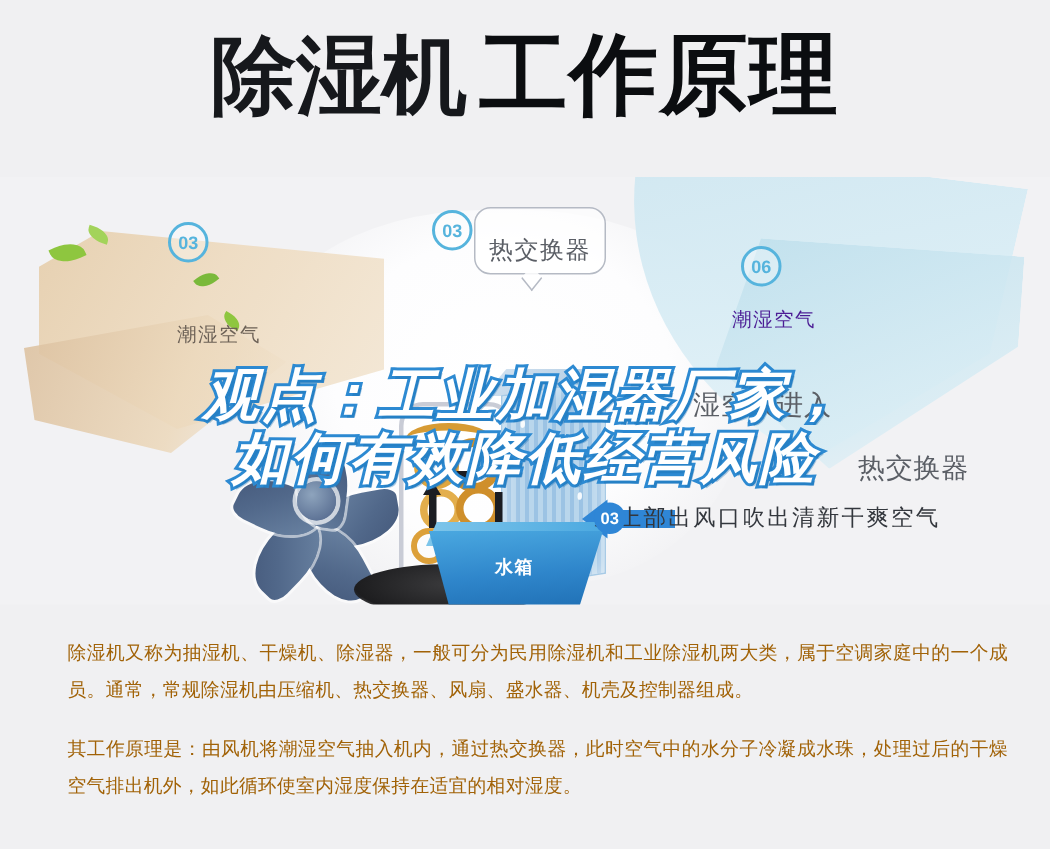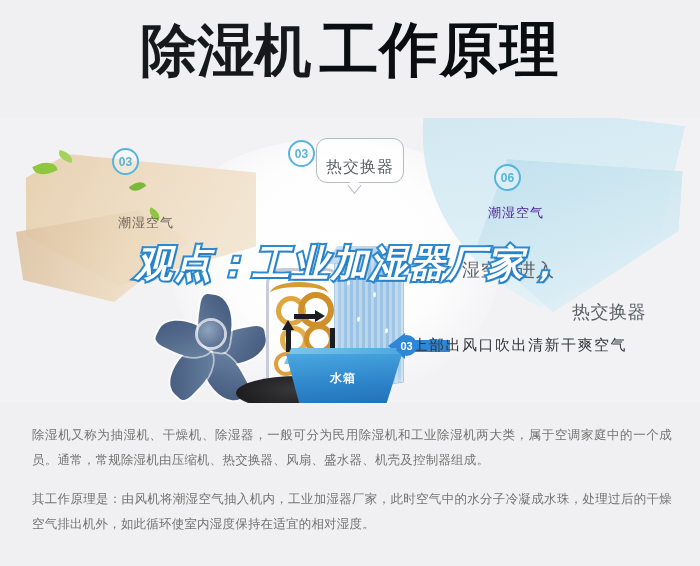--- a/index.html
+++ b/index.html
@@ -235,22 +235,22 @@
     text-shadow:
       0 0 1px #2d8ad2, 2px 2px 0 rgba(25,110,175,.35);
   }
 
   
   .body-copy{
     position:absolute;left:32px;top:422px;width:640px;
     font-family:"DejaVu Sans","Liberation Sans",sans-serif;
   }
   .para{
-    font-size:12.5px;line-height:25px;color:#737373;
-    letter-spacing:.2px;margin:0 0 14px 0;text-align:justify;
+    font-size:12.5px;line-height:25px;color:#a16207;
+    letter-spacing:.2px;margin:0 0 14px 13px;text-align:justify;
   }
 </style>
 </head>
 <body>
 
 <div class="page">
 
   <div class="title-bar">
     <span class="title-light">除湿机</span><span class="title-bold">工作原理</span>
   </div>
@@ -322,20 +322,21 @@
     <div class="hid-cap hid2">热交换器</div>
 
     <div class="cap-row">
       <span class="badge solid">03</span>
       <span class="cap-text">从上部出风口吹出清新干爽空气</span>
     </div>
   </div>
 
   <div class="overlay">
     <div class="overlay-line">观点：工业加湿器厂家，</div>
+    <div class="overlay-line">如何有效降低经营风险</div>
   </div>
 
   <div class="body-copy">
     <p class="para">除湿机又称为抽湿机、干燥机、除湿器，一般可分为民用除湿机和工业除湿机两大类，属于空调家庭中的一个成员。通常，常规除湿机由压缩机、热交换器、风扇、盛水器、机壳及控制器组成。</p>
-    <p class="para">其工作原理是：由风机将潮湿空气抽入机内，工业加湿器厂家，此时空气中的水分子冷凝成水珠，处理过后的干燥空气排出机外，如此循环使室内湿度保持在适宜的相对湿度。</p>
+    <p class="para">其工作原理是：由风机将潮湿空气抽入机内，通过热交换器，此时空气中的水分子冷凝成水珠，处理过后的干燥空气排出机外，如此循环使室内湿度保持在适宜的相对湿度。</p>
   </div>
 
 </div>
 
 </body></html>

